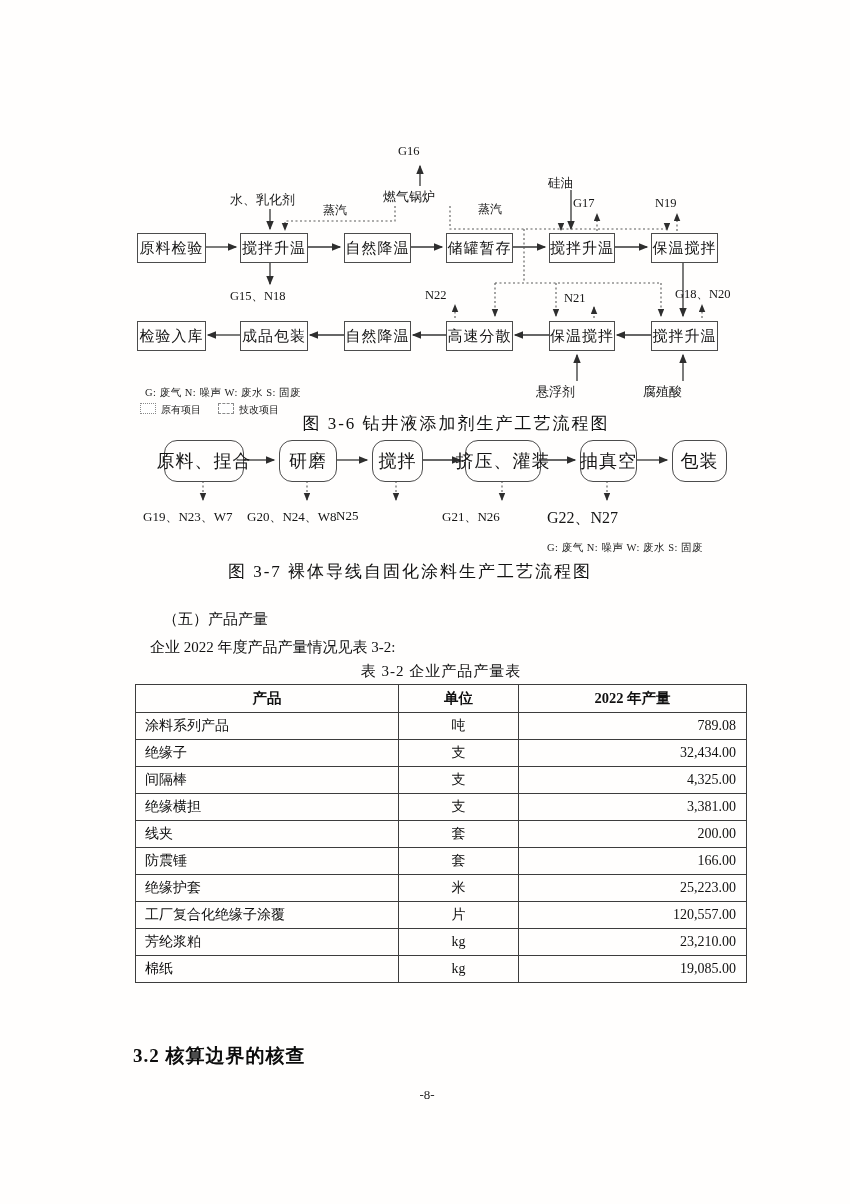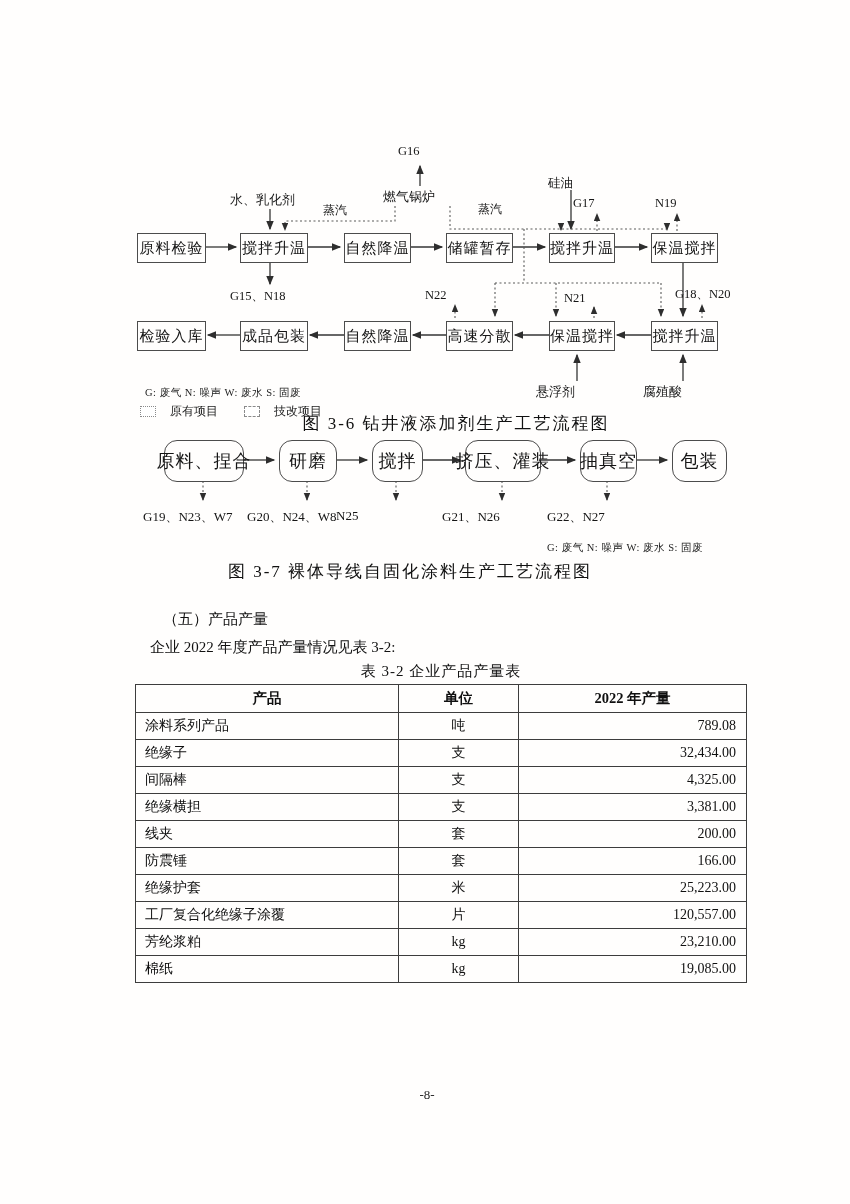--- a/index.html
+++ b/index.html
@@ -11,21 +11,21 @@
   svg.wires { position:absolute; left:0; top:0; pointer-events:none; }
   .fbox {
     position:absolute; border:1.5px solid #4c4c4c; background:#fffeFD;
     display:flex; align-items:center; justify-content:center;
     font-size:15px; letter-spacing:1px; white-space:nowrap; color:#151515;
   }
   .fbox2 { font-size:18px; letter-spacing:1px;border-radius:13px; }
   .lbl { position:absolute; text-align:left; white-space:nowrap; color:#151515; }
   .cap { position:absolute; text-align:center; font-weight:normal; font-size:17px; letter-spacing:2px; color:#111; }
   .legend { position:absolute; font-size:10.5px; letter-spacing:0.5px; color:#222; white-space:nowrap; }
-  .legend-row { position:absolute; font-size:12px; color:#222; white-space:nowrap; display:flex; align-items:center; gap:14px; }
+  .legend-row { position:absolute; font-size:10px; color:#222; white-space:nowrap; display:flex; gap:5px; }
   .sw { display:inline-block; width:14px; height:9px; background:#fff; }
   .sw.dot { border:1px dotted #8a8a8a; }
   .sw.dash { border:1px dashed #8a8a8a; }
   .bodytext { position:absolute; font-size:15px; color:#111; white-space:nowrap; }
   .tbl {
     position:absolute; left:135px; top:684px; width:611px;
     border-collapse:collapse; table-layout:fixed;
     font-size:14px; color:#101010;
   }
   .tbl th, .tbl td { border:1.6px solid #3d3d3d; overflow:hidden; white-space:nowrap; }
@@ -138,21 +138,21 @@
   <div class="fbox fbox2" style="left:279px;top:440px;width:56px;height:40px">研磨</div>
   <div class="fbox fbox2" style="left:372px;top:440px;width:49px;height:40px">搅拌</div>
   <div class="fbox fbox2" style="left:465px;top:440px;width:74px;height:40px">挤压、灌装</div>
   <div class="fbox fbox2" style="left:580px;top:440px;width:55px;height:40px">抽真空</div>
   <div class="fbox fbox2" style="left:672px;top:440px;width:53px;height:40px">包装</div>
 
   <div class="lbl" style="left:143px;top:508px;width:120px;font-size:13px">G19、N23、W7</div>
   <div class="lbl" style="left:247px;top:508px;width:120px;font-size:13px">G20、N24、W8</div>
   <div class="lbl" style="left:336px;top:508px;width:120px;font-size:13px">N25</div>
   <div class="lbl" style="left:442px;top:508px;width:120px;font-size:13px">G21、N26</div>
-  <div class="lbl" style="left:547px;top:508px;width:120px;font-size:13px">G22、N27</div>
+  <div class="lbl" style="left:547px;top:508px;width:120px;font-size:16px">G22、N27</div>
 
   <div class="legend" style="left:547px;top:541px">G: 废气 N: 噪声 W: 废水 S: 固废</div>
   <div class="cap" style="left:110px;top:560px;width:600px">图 3-7  裸体导线自固化涂料生产工艺流程图</div>
 
   <div class="bodytext" style="left:163px;top:610px">（五）产品产量</div>
   <div class="bodytext" style="left:150px;top:638px">企业 2022 年度产品产量情况见表 3-2:</div>
   <div class="cap" style="left:141px;top:662px;width:600px;font-size:15px;letter-spacing:1px">表 3-2 企业产品产量表</div>
 
   <table class="tbl">
     <colgroup>
@@ -214,15 +214,16 @@
           <td class="c-val">23,210.00</td>
         </tr>
       <tr>
           <td class="c-prod">棉纸</td>
           <td class="c-unit">kg</td>
           <td class="c-val">19,085.00</td>
         </tr>
     </tbody>
   </table>
 
+  <div class="h2" style="left:133px;top:1043px">3.2 核算边界的核查</div>
   <div class="pageno" style="left:127px;top:1087px;width:600px">-8-</div>
 
 </div>
 
 </body></html>

